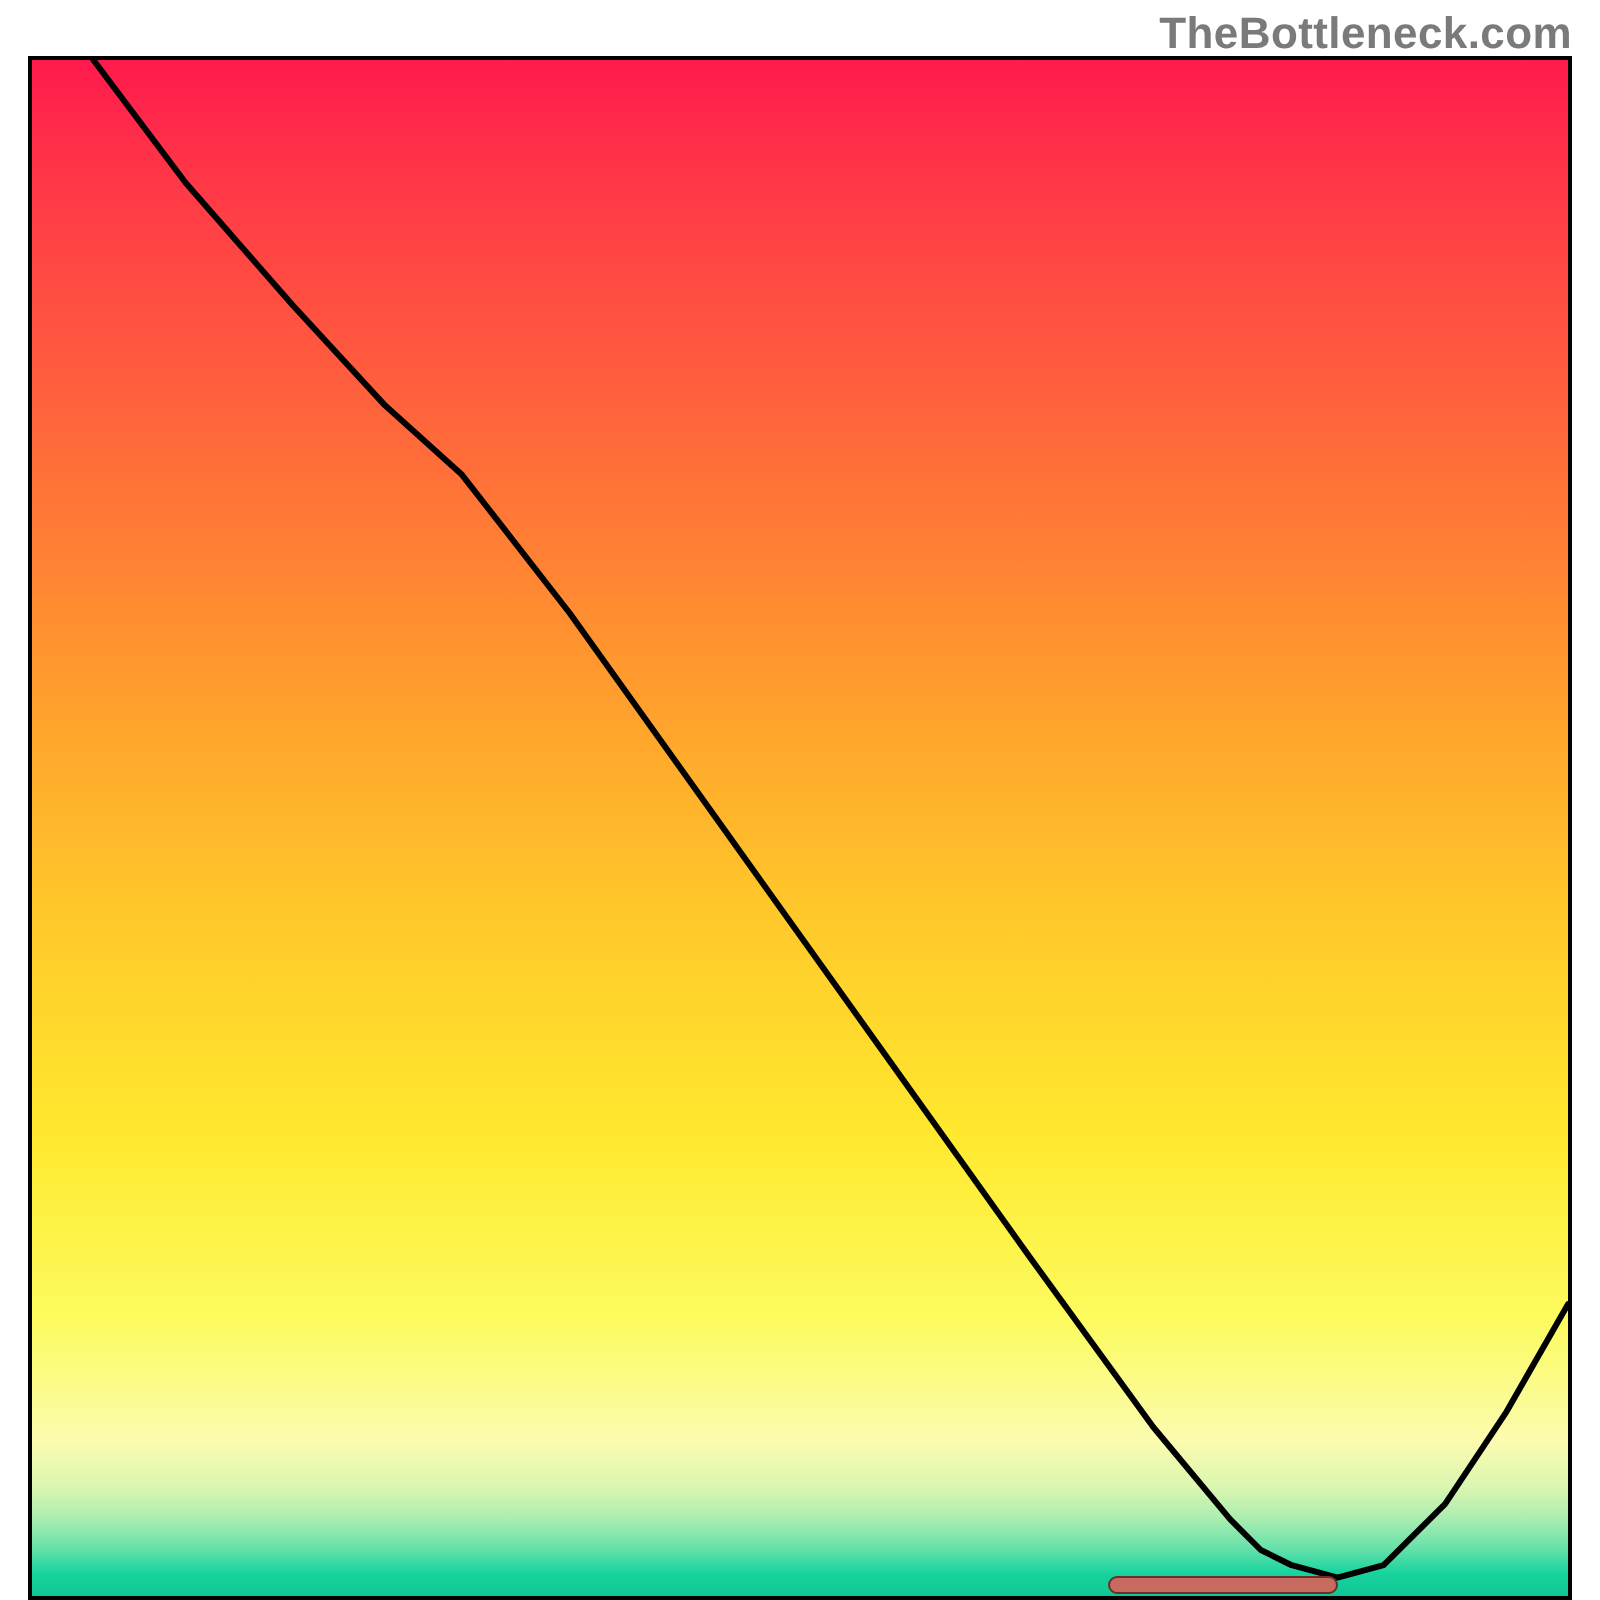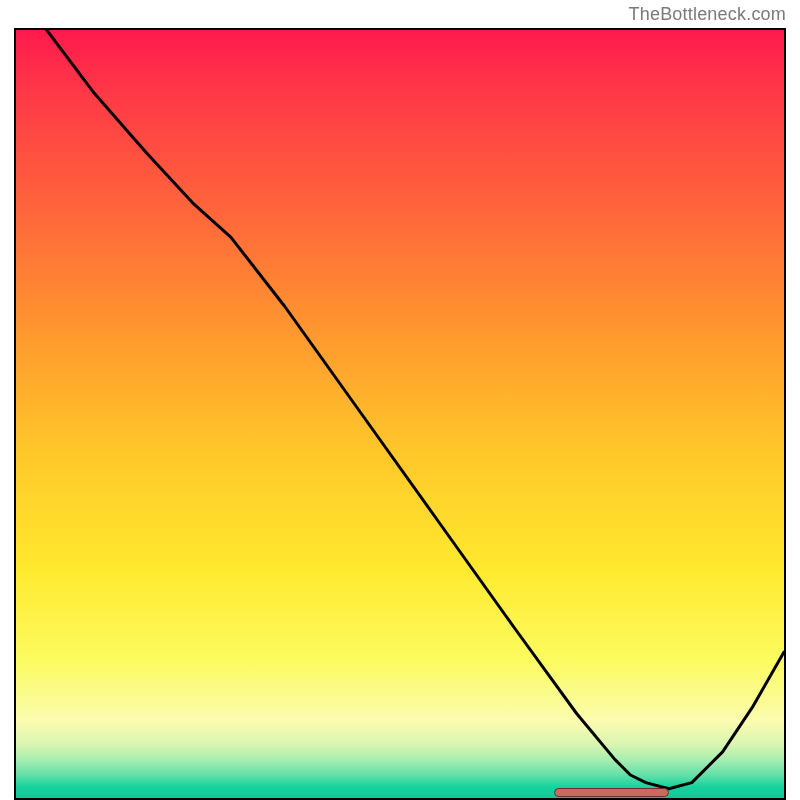--- a/index.html
+++ b/index.html
@@ -52,22 +52,22 @@
     height: 9px;
     border-radius: 4.5px;
     background: #c76a60;
     border: 1.5px solid #6a2f29;
     box-sizing: border-box;
   }
   .watermark {
     position: absolute;
     top: 4px;
     right: 14px;
-    font-size: 18px;
-    font-weight: 400;
+    font-size: 22px;
+    font-weight: 700;
     color: #7a7a7a;
     letter-spacing: 0.2px;
   }
 </style>
 </head>
 <body>
 
 <div class="watermark">TheBottleneck.com</div>
 
 <div class="frame">

